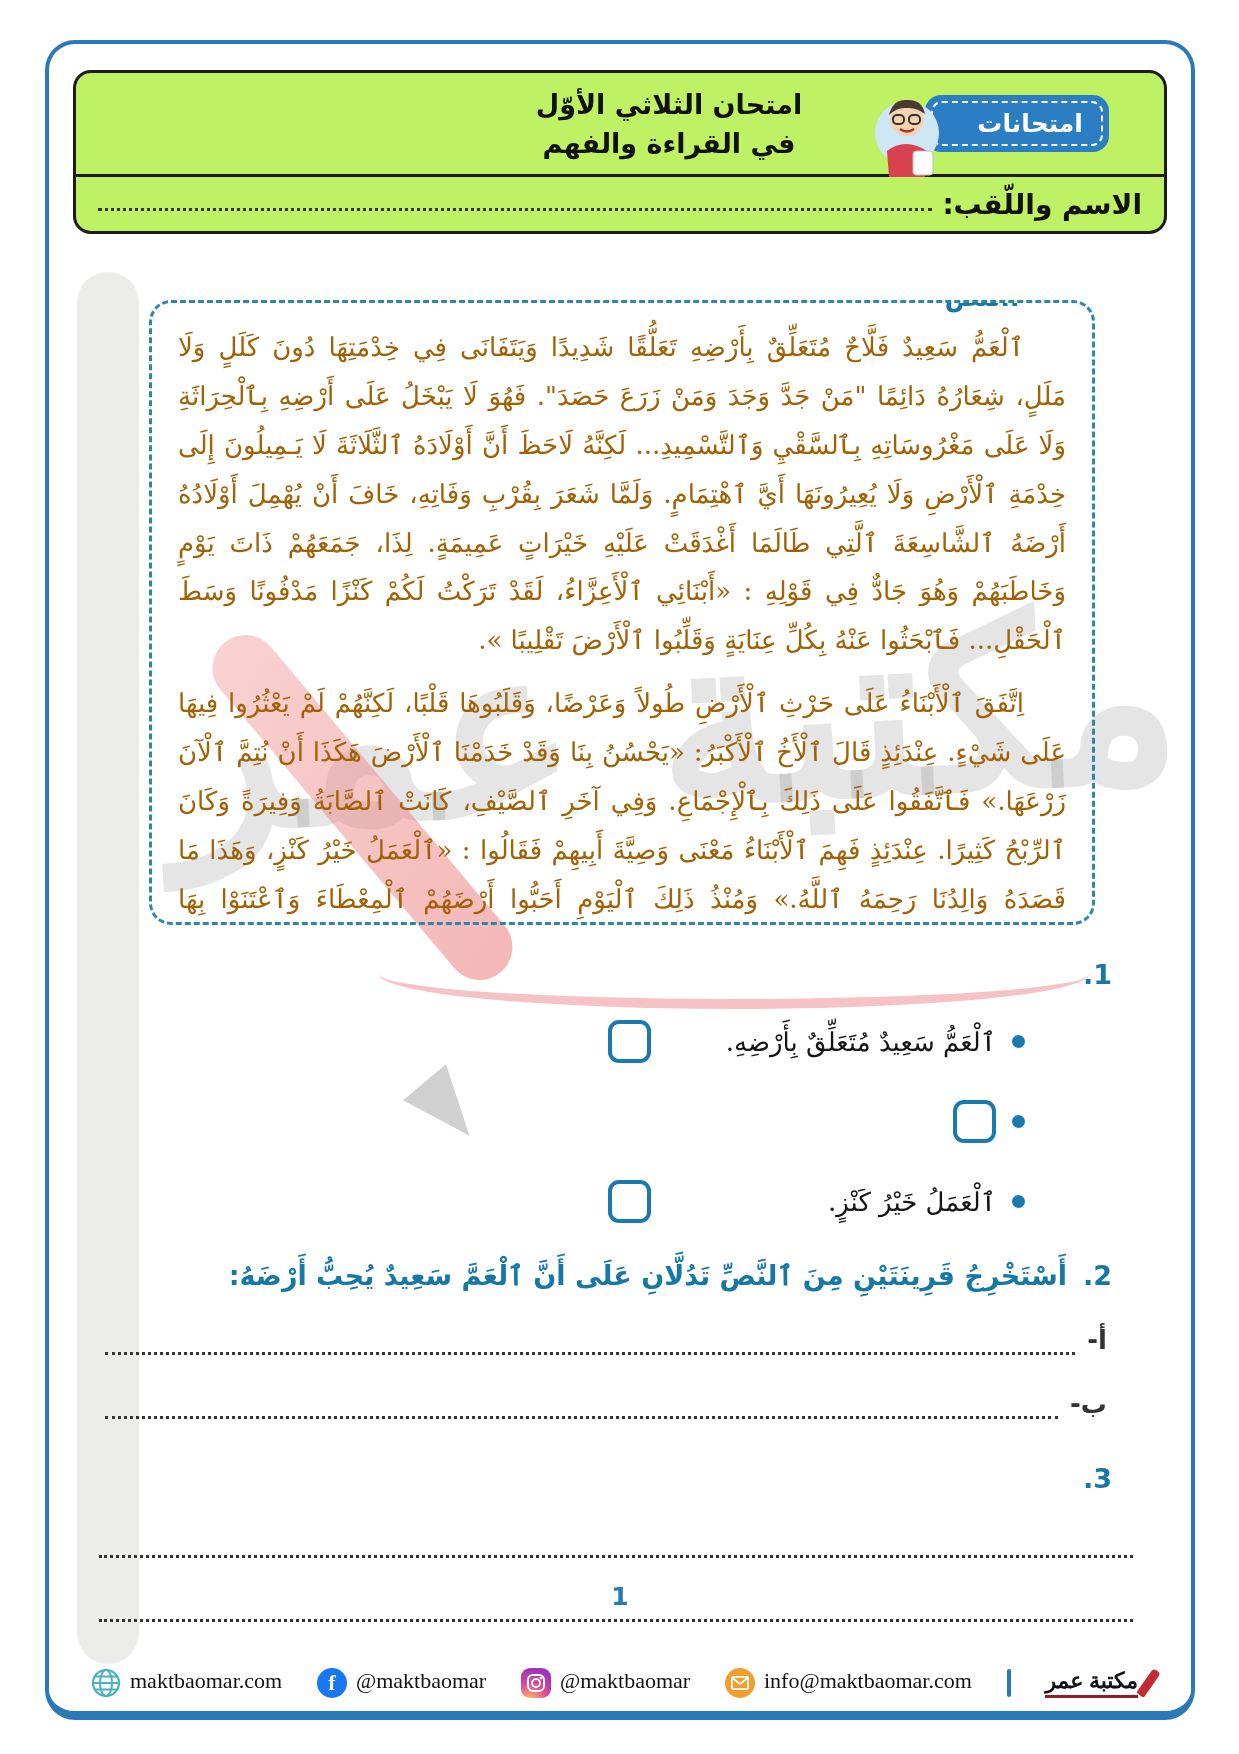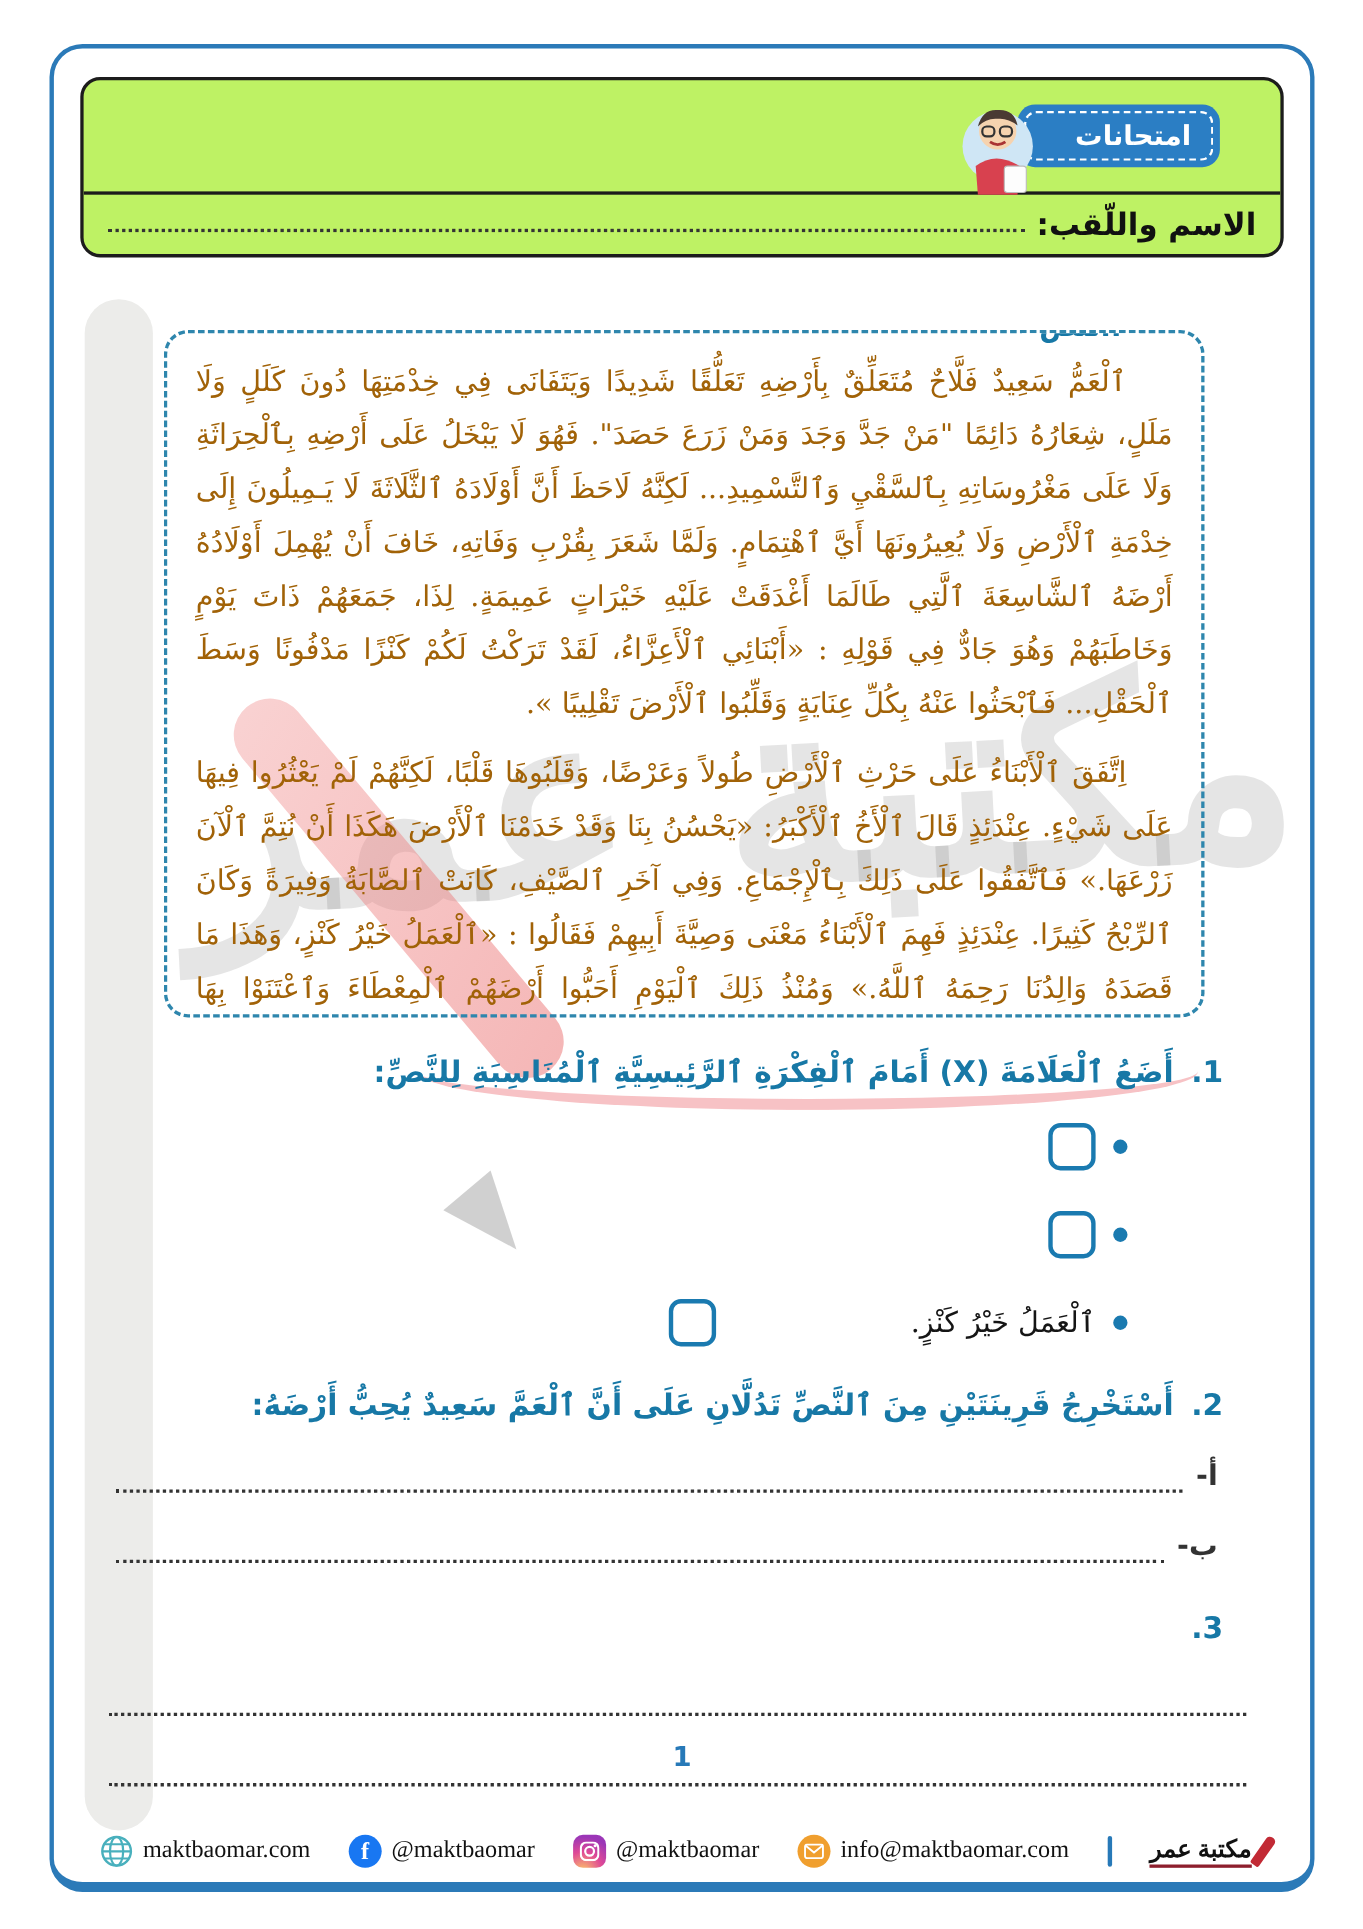--- a/index.html
+++ b/index.html
@@ -103,43 +103,47 @@
             <path d="M20 70 q18 -14 40 0 l-2 26 l-36 0 z" fill="#d8414f"></path>
             <circle cx="40" cy="38" r="17" fill="#f6d3af"></circle>
             <path d="M22 34 q4 -16 18 -15 q15 -1 18 14 q-9 -7 -18 -6 q-10 -1 -18 7z" fill="#4a3a33"></path>
             <rect x="26" y="34" width="11" height="9" rx="4" fill="none" stroke="#333" stroke-width="2"></rect>
             <rect x="42" y="34" width="11" height="9" rx="4" fill="none" stroke="#333" stroke-width="2"></rect>
             <path d="M33 48 q7 5 14 0" stroke="#a33" stroke-width="2.5" fill="none"></path>
             <rect x="46" y="70" width="20" height="24" rx="3" fill="#fdfdfd" stroke="#bbb"></rect>
           </svg>
         </div>
       </div>
+      <div class="cell cell-title">
+        <div class="h-line">امتحان الثلاثي الأوّل</div>
+        <div class="h-line">في القراءة والفهم</div>
+      </div>
     </div>
     <div class="header-name">
       <span class="name-label">الاسم واللّقب:</span>
       <span class="dot-fill"></span>
     </div>
   </div>
 
   <div class="text-box">
     <span class="text-box-label">النص:</span>
     <p class="story indent">ٱلْعَمُّ سَعِيدٌ فَلَّاحٌ مُتَعَلِّقٌ بِأَرْضِهِ تَعَلُّقًا شَدِيدًا وَيَتَفَانَى فِي خِدْمَتِهَا دُونَ كَلَلٍ وَلَا مَلَلٍ، شِعَارُهُ دَائِمًا "مَنْ جَدَّ وَجَدَ وَمَنْ زَرَعَ حَصَدَ". فَهُوَ لَا يَبْخَلُ عَلَى أَرْضِهِ بِٱلْحِرَاثَةِ وَلَا عَلَى مَغْرُوسَاتِهِ بِٱلسَّقْيِ وَٱلتَّسْمِيدِ... لَكِنَّهُ لَاحَظَ أَنَّ أَوْلَادَهُ ٱلثَّلَاثَةَ لَا يَـمِيلُونَ إِلَى خِدْمَةِ ٱلْأَرْضِ وَلَا يُعِيرُونَهَا أَيَّ ٱهْتِمَامٍ. وَلَمَّا شَعَرَ بِقُرْبِ وَفَاتِهِ، خَافَ أَنْ يُهْمِلَ أَوْلَادُهُ أَرْضَهُ ٱلشَّاسِعَةَ ٱلَّتِي طَالَمَا أَغْدَقَتْ عَلَيْهِ خَيْرَاتٍ عَمِيمَةٍ. لِذَا، جَمَعَهُمْ ذَاتَ يَوْمٍ وَخَاطَبَهُمْ وَهُوَ جَادٌّ فِي قَوْلِهِ : «أَبْنَائِي ٱلْأَعِزَّاءُ، لَقَدْ تَرَكْتُ لَكُمْ كَنْزًا مَدْفُونًا وَسَطَ ٱلْحَقْلِ... فَٱبْحَثُوا عَنْهُ بِكُلِّ عِنَايَةٍ وَقَلِّبُوا ٱلْأَرْضَ تَقْلِيبًا ».</p>
     <p class="story indent">اِتَّفَقَ ٱلْأَبْنَاءُ عَلَى حَرْثِ ٱلْأَرْضِ طُولاً وَعَرْضًا، وَقَلَبُوهَا قَلْبًا، لَكِنَّهُمْ لَمْ يَعْثُرُوا فِيهَا عَلَى شَيْءٍ. عِنْدَئِذٍ قَالَ ٱلْأَخُ ٱلْأَكْبَرُ: «يَحْسُنُ بِنَا وَقَدْ خَدَمْنَا ٱلْأَرْضَ هَكَذَا أَنْ نُتِمَّ ٱلْآنَ زَرْعَهَا.» فَٱتَّفَقُوا عَلَى ذَلِكَ بِٱلْإِجْمَاعِ. وَفِي آخَرِ ٱلصَّيْفِ، كَانَتْ ٱلصَّابَةُ وَفِيرَةً وَكَانَ ٱلرِّبْحُ كَثِيرًا. عِنْدَئِذٍ فَهِمَ ٱلْأَبْنَاءُ مَعْنَى وَصِيَّةَ أَبِيهِمْ فَقَالُوا : «ٱلْعَمَلُ خَيْرُ كَنْزٍ، وَهَذَا مَا قَصَدَهُ وَالِدُنَا رَحِمَهُ ٱللَّهُ.» وَمُنْذُ ذَلِكَ ٱلْيَوْمِ أَحَبُّوا أَرْضَهُمْ ٱلْمِعْطَاءَ وَٱعْتَنَوْا بِهَا فَتَحَصَّلُوا عَلَى خَيْرَاتٍ طَائِلَةٍ.</p>
   </div>
 
   <div class="questions">
 
     <div class="q-head">
       <span class="q-num">1.</span>
-      <span>أَضَعُ ٱلْعَلَامَةَ (X) أَمَامَ ٱلْفِكْرَةِ ٱلرَّئِيسِيَّةِ ٱلْمُنَاسِبَةِ لِلنَّصِّ:</span>
     </div>
 
     <div class="options">
       <div class="opt">
         <span class="opt-dot"></span>
+        <span class="opt-text">ٱلْعَمُّ سَعِيدٌ مُتَعَلِّقٌ بِأَرْضِهِ.</span>
         <span class="opt-box"></span>
       </div>
       <div class="opt">
         <span class="opt-dot"></span>
         <span class="opt-box"></span>
       </div>
       <div class="opt">
         <span class="opt-dot"></span>
         <span class="opt-text">ٱلْعَمَلُ خَيْرُ كَنْزٍ.</span>
         <span class="opt-box"></span>

